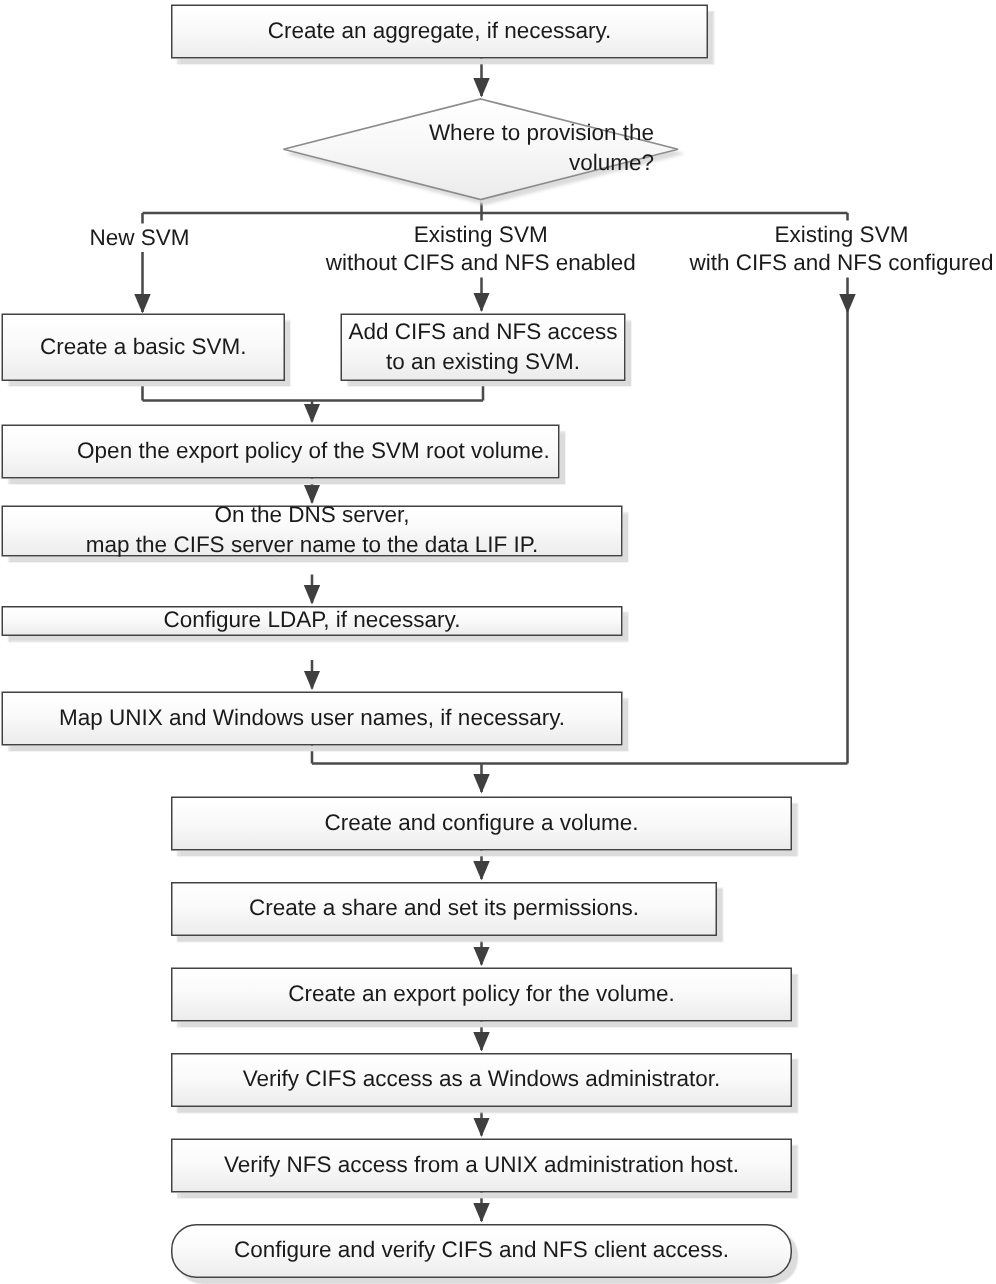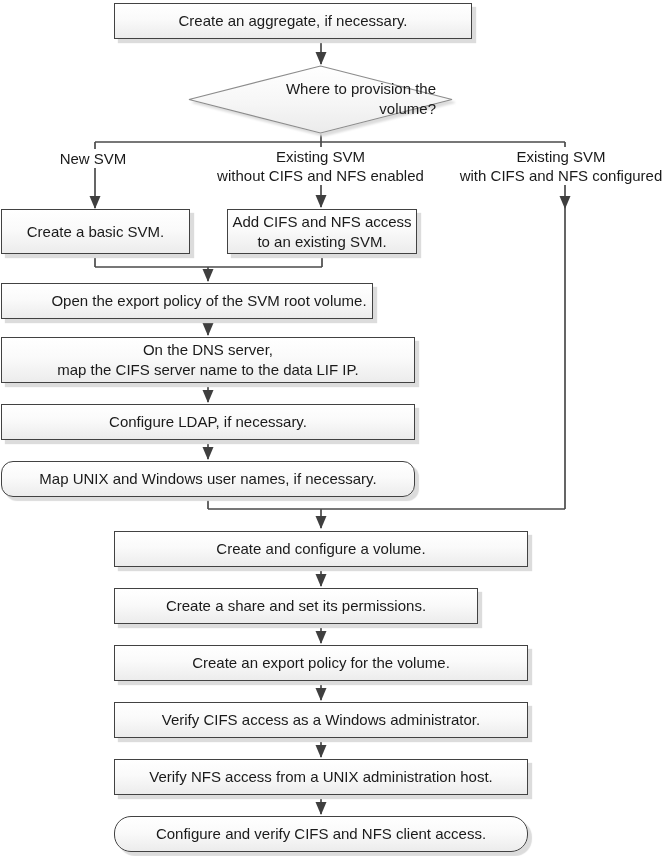--- a/index.html
+++ b/index.html
@@ -128,26 +128,26 @@
 
   <div class="node" style="left:114px; top:3px;   width:358px; height:36px;">Create an aggregate, if necessary.</div>
 
   <div class="node" style="left:1px;   top:209px; width:189px; height:45px;">Create a basic SVM.</div>
 
   <div class="node" style="left:227px; top:209px; width:190px; height:45px;">Add CIFS and NFS access
 to an existing SVM.</div>
 
   <div class="node" style="left:1px;   top:283px; width:372px; height:36px;padding-left:44px;">Open the export policy of the SVM root volume.</div>
 
-  <div class="node" style="left:1px;   top:337px; width:414px; height:46px;">On the DNS server,
+  <div class="node" style="left:1px;   top:337px; width:414px; height:34px;">On the DNS server,
 map the CIFS server name to the data LIF IP.</div>
 
-  <div class="node" style="left:1px;   top:404px; width:414px; height:36px;">Configure LDAP, if necessary.</div>
+  <div class="node" style="left:1px;   top:404px; width:414px; height:20px;">Configure LDAP, if necessary.</div>
 
-  <div class="node" style="left:1px;   top:461px; width:414px; height:36px;border-radius:12px;">Map UNIX and Windows user names, if necessary.</div>
+  <div class="node" style="left:1px;   top:461px; width:414px; height:36px;">Map UNIX and Windows user names, if necessary.</div>
 
   <div class="node" style="left:114px; top:531px; width:414px; height:36px;">Create and configure a volume.</div>
 
   <div class="node" style="left:114px; top:588px; width:364px; height:36px;">Create a share and set its permissions.</div>
 
   <div class="node" style="left:114px; top:645px; width:414px; height:36px;">Create an export policy for the volume.</div>
 
   <div class="node" style="left:114px; top:702px; width:414px; height:36px;">Verify CIFS access as a Windows administrator.</div>
 
   <div class="node" style="left:114px; top:759px; width:414px; height:36px;">Verify NFS access from a UNIX administration host.</div>

